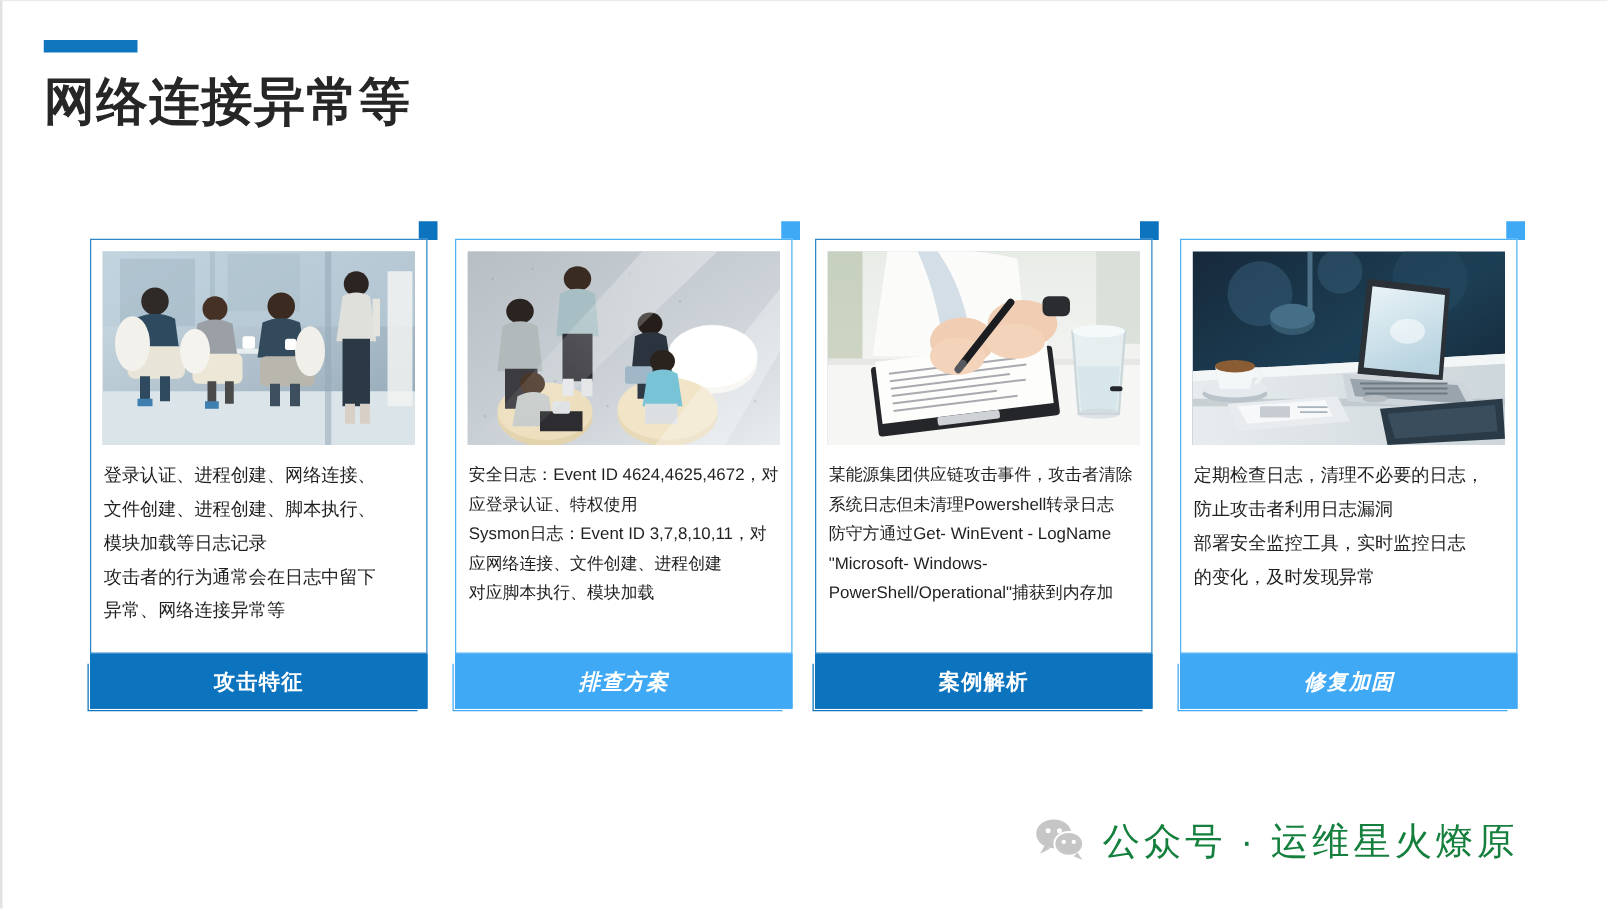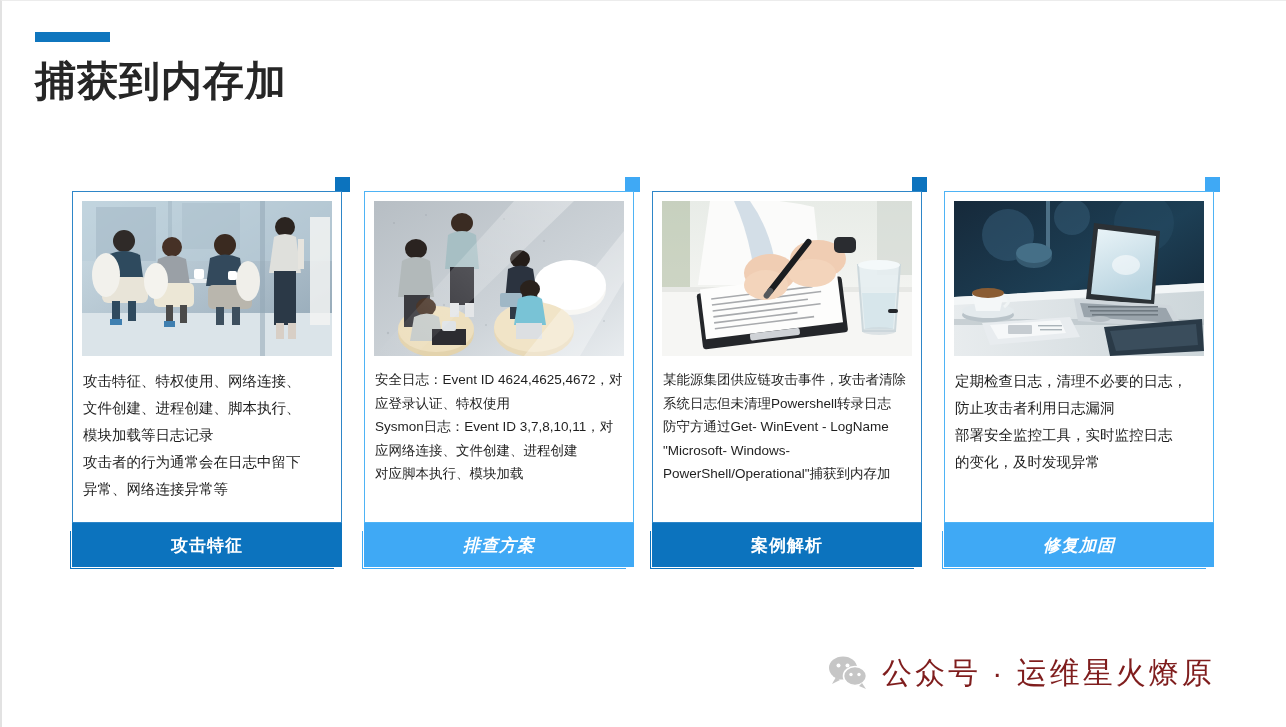--- a/index.html
+++ b/index.html
@@ -142,32 +142,32 @@
   .watermark {
     position: absolute;
     left: 826px;
     top: 652px;
     display: flex;
     align-items: center;
     gap: 14px;
   }
   .wm-text {
     font-size: 30px;
-    color: #7f1d1d;
+    color: #15803d;
     letter-spacing: 3px;
     white-space: nowrap;
   }
 </style>
 </head>
 <body>
 
 <div class="slide">
 
   <div class="accent-bar"></div>
-  <div class="page-title">捕获到内存加</div>
+  <div class="page-title">网络连接异常等</div>
 
   <div class="cards">
 
     <div class="marker m1"></div>
     <div class="marker light m2"></div>
     <div class="marker m3"></div>
     <div class="marker light m4"></div>
 
     <div class="card c1">
       <div class="card-img">
@@ -220,21 +220,21 @@
           <rect x="206" y="122" width="8" height="16" fill="#d8cfc6"></rect>
           <rect x="216" y="38" width="6" height="30" fill="#e6e4de"></rect>
 
           <rect x="228" y="16" width="20" height="108" fill="#f2f3f2" opacity="0.85"></rect>
 
           <rect x="112" y="68" width="10" height="10" rx="2" fill="#ffffff"></rect>
           <rect x="146" y="70" width="9" height="9" rx="2" fill="#ffffff"></rect>
         </svg>
       </div>
       <div class="card-text">
-        <p>攻击特征、特权使用、网络连接、</p>
+        <p>登录认证、进程创建、网络连接、</p>
         <p>文件创建、进程创建、脚本执行、</p>
         <p>模块加载等日志记录</p>
         <p>攻击者的行为通常会在日志中留下</p>
         <p>异常、网络连接异常等</p>
       </div>
     </div>
 
     <div class="card light c2">
       <div class="card-img">
         <svg width="250" height="155" viewBox="0 0 250 155" preserveAspectRatio="none">

